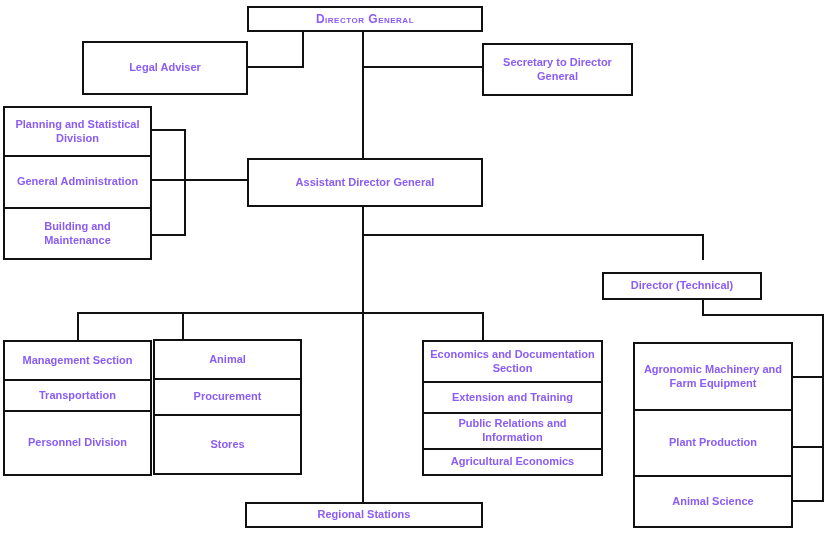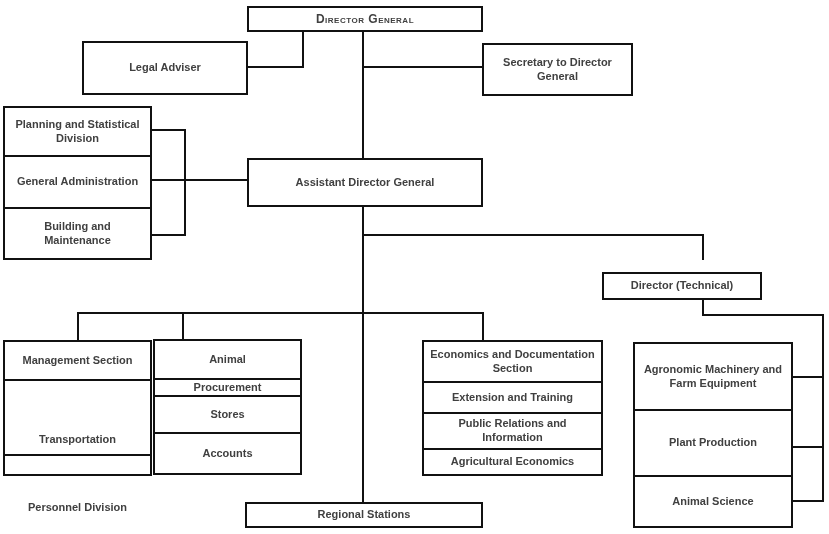--- a/index.html
+++ b/index.html
@@ -1,21 +1,21 @@
 <!DOCTYPE html>
 <html><head>
 <meta charset="utf-8">
 <style>
   html,body{margin:0;padding:0;background:#fff;}
   #canvas{
     position:relative;
     width:829px;height:534px;
     background:#ffffff;
     font-family:"Liberation Sans", sans-serif;
-    color:#404040;
+    color:#8b5cf6;
     overflow:hidden;
   }
   .node{
     position:absolute;
     border:2px solid #111;
     background:#fff;
     box-sizing:border-box;
     display:flex;align-items:center;justify-content:center;
     text-align:center;
     font-size:11px;font-weight:700;
@@ -88,31 +88,30 @@
   <div class="node" style="left:602px;top:260px;width:160px;height:28px;margin-top:12px;">Director (Technical)</div>
 
   <div class="node" style="left:245px;top:502px;width:238px;height:26px;">Regional Stations</div>
 
   <div class="stack" style="left:3px;top:106px;width:149px;height:154px;">
     <div class="row" style="height:49px;">Planning and Statistical Division</div>
     <div class="row" style="height:52px;">General Administration</div>
     <div class="row">Building and Maintenance</div>
   </div>
 
-  <div class="stack" style="left:3px;top:340px;width:149px;height:136px;gap:44px;">
+  <div class="stack" style="left:3px;top:340px;width:149px;height:136px;">
     <div class="row" style="height:39px;">Management Section</div>
     <div class="row" style="height:31px;">Transportation</div>
     <div class="row">Personnel Division</div>
   </div>
 
   <div class="stack" style="left:153px;top:339px;width:149px;height:136px;">
     <div class="row" style="height:39px;">Animal</div>
-    <div class="row" style="height:17px;">Procurement</div>
+    <div class="row" style="height:36px;">Procurement</div>
     <div class="row" style="height:37px;">Stores</div>
-    <div class="row">Accounts</div>
   </div>
 
   <div class="stack" style="left:422px;top:340px;width:181px;height:136px;">
     <div class="row" style="height:41px;">Economics and Documentation Section</div>
     <div class="row" style="height:31px;">Extension and Training</div>
     <div class="row" style="height:36px;">Public Relations and Information</div>
     <div class="row">Agricultural Economics</div>
   </div>
 
   <div class="stack" style="left:633px;top:342px;width:160px;height:186px;">

